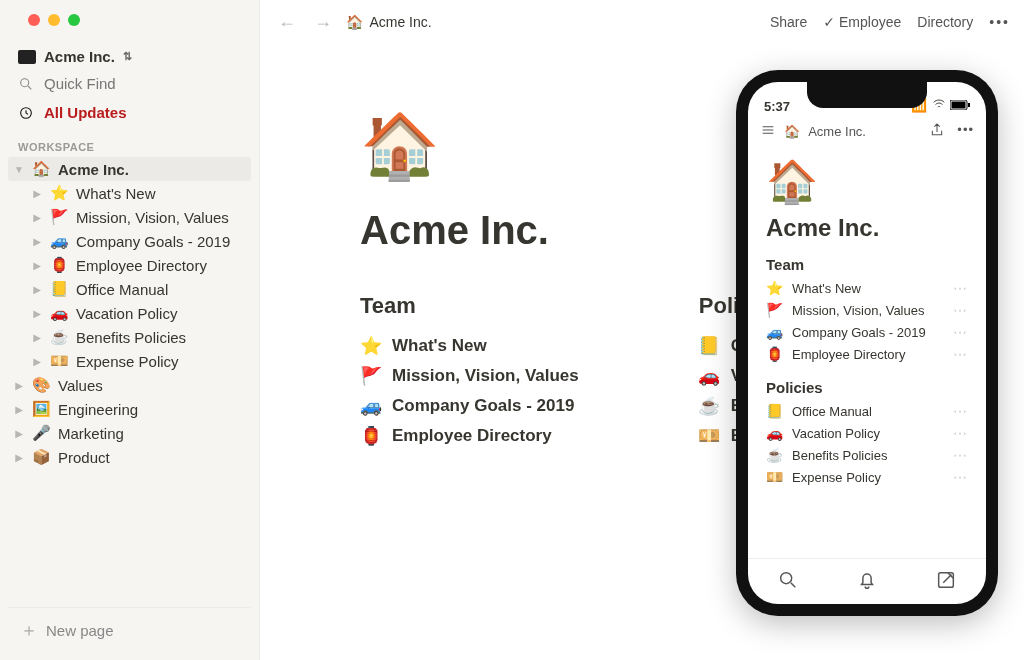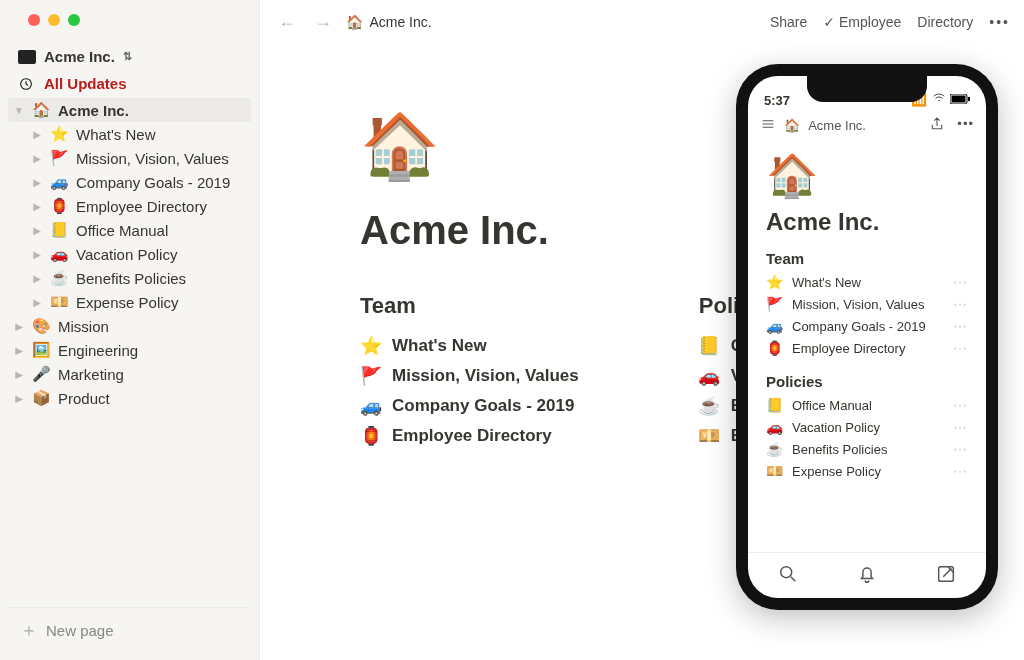--- a/index.html
+++ b/index.html
@@ -37,21 +37,21 @@
   
   .page{padding:70px 0 0 100px;max-width:640px;}
   .page-icon{font-size:64px;line-height:1;}
   .page-title{font-size:40px;font-weight:700;margin-top:30px;}
   .columns{display:flex;gap:120px;margin-top:40px;}
   .col h2{font-size:22px;font-weight:700;margin-bottom:12px;}
   .link-row{display:flex;align-items:center;gap:10px;font-size:17px;font-weight:600;color:#37352f;padding:4px 0;cursor:pointer;}
   .link-row .emoji{font-size:18px;width:22px;}
 
   
-  .phone{position:absolute;right:26px;top:64px;width:262px;height:546px;background:#111;border-radius:42px;padding:12px;box-shadow:0 8px 30px rgba(0,0,0,.25);}
+  .phone{position:absolute;right:26px;top:70px;width:262px;height:546px;background:#111;border-radius:42px;padding:12px;box-shadow:0 8px 30px rgba(0,0,0,.25);}
   .phone-screen{width:100%;height:100%;background:#fff;border-radius:30px;overflow:hidden;position:relative;display:flex;flex-direction:column;}
   .notch{position:absolute;top:0;left:50%;transform:translateX(-50%);width:120px;height:26px;background:#111;border-bottom-left-radius:16px;border-bottom-right-radius:16px;z-index:2;}
   .statusbar{height:34px;display:flex;align-items:flex-end;justify-content:space-between;padding:0 16px 2px;font-size:13px;font-weight:600;}
   .status-icons{display:flex;gap:4px;align-items:center;}
   .phone-header{display:flex;align-items:center;gap:8px;padding:6px 12px;font-size:13px;color:#555;}
   .phone-header .right{margin-left:auto;display:flex;gap:12px;color:#555;}
   .phone-body{padding:10px 18px 0;flex:1;overflow:hidden;}
   .phone-body .p-icon{font-size:42px;}
   .phone-body .p-title{font-size:24px;font-weight:700;margin-top:8px;}
   .phone-body h3{font-size:15px;font-weight:700;margin-top:14px;margin-bottom:4px;}
@@ -74,30 +74,40 @@
 
 <div class="app">
 
   <div class="sidebar">
     <div class="sb-workspace-switcher">
       <span class="logo"></span>
       <span>Acme Inc.</span>
       <span class="chev">⇅</span>
     </div>
 
+    <div class="sb-quick">
+      <span class="sb-icon">
+        <svg class="stroke" viewBox="0 0 24 24">
+            <circle cx="10" cy="10" r="6"></circle>
+            <line x1="15" y1="15" x2="20" y2="20"></line>
+          </svg>
+      </span>
+      <span>Quick Find</span>
+    </div>
     <div class="sb-quick bold">
       <span class="sb-icon" style="color:#111">
         <svg class="stroke" viewBox="0 0 24 24">
             <circle cx="12" cy="12" r="8"></circle>
             <path d="M12 8v4l3 2"></path>
           </svg>
       </span>
       <span>All Updates</span>
     </div>
 
+    <div class="sb-section-label">WORKSPACE</div>
 
     <div id="tree">
         <div class="tree-item active">
           <span class="disclosure">▼</span>
           <span class="emoji">🏠</span>
           <span>Acme Inc.</span>
         </div>
         <div class="tree-children">
           <div class="tree-item">
             <span class="disclosure">▶</span>
@@ -136,21 +146,21 @@
           </div>
           <div class="tree-item">
             <span class="disclosure">▶</span>
             <span class="emoji">💴</span>
             <span>Expense Policy</span>
           </div>
         </div>
         <div class="tree-item">
           <span class="disclosure">▶</span>
           <span class="emoji">🎨</span>
-          <span>Mission</span>
+          <span>Values</span>
         </div>
         <div class="tree-item">
           <span class="disclosure">▶</span>
           <span class="emoji">🖼️</span>
           <span>Engineering</span>
         </div>
         <div class="tree-item">
           <span class="disclosure">▶</span>
           <span class="emoji">🎤</span>
           <span>Marketing</span>

